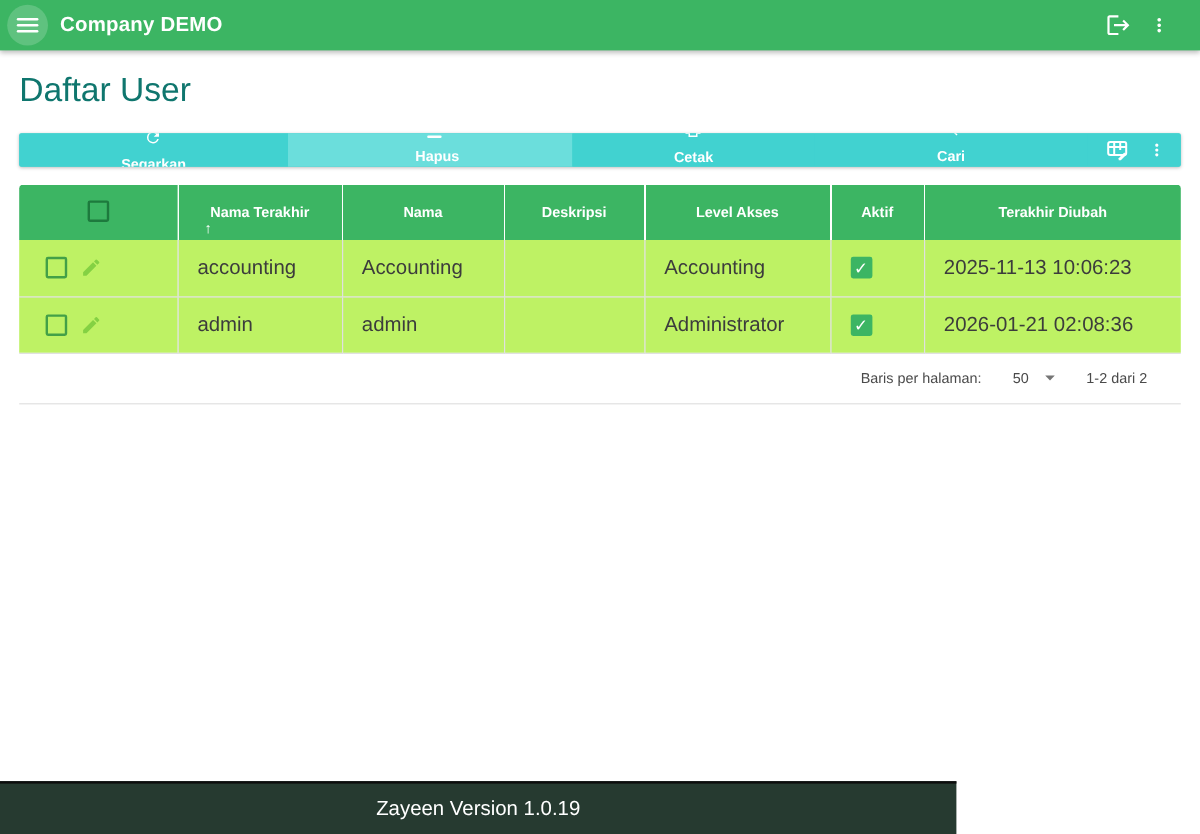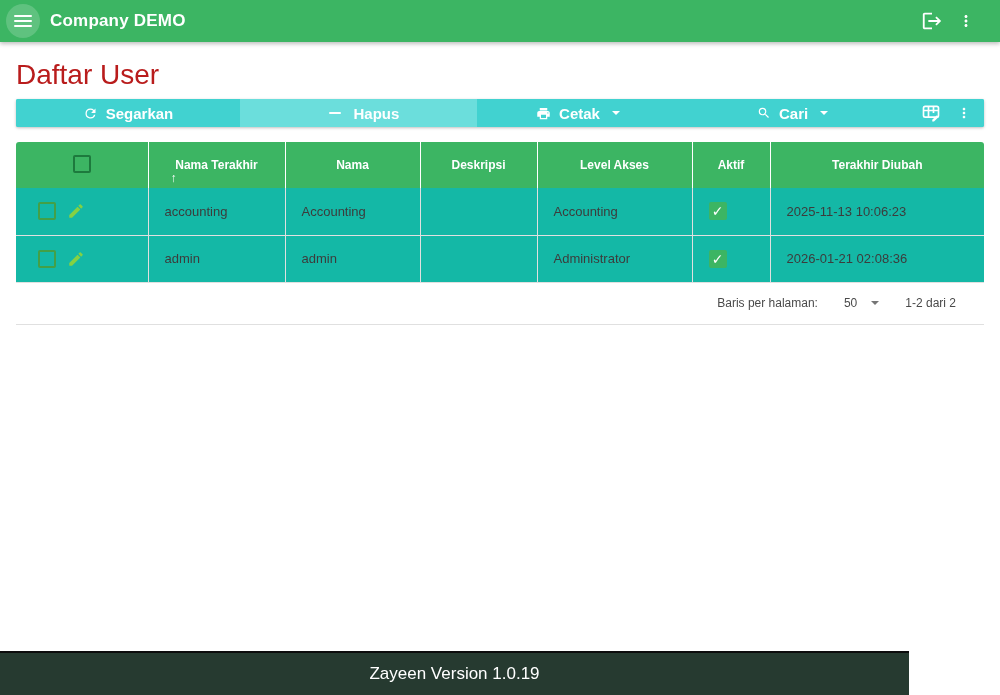--- a/index.html
+++ b/index.html
@@ -19,32 +19,32 @@
     display:flex; align-items:center; justify-content:center; cursor:pointer; margin-right:10px;
   }
   .hamburger-icon { width:18px; display:block; }
   .hamburger-icon span { display:block; height:2px; background:#fff; margin:3px 0; border-radius:1px; }
   .appbar-title { color:#fff; font-size:17px; font-weight:700; letter-spacing:0.2px; }
   .appbar-spacer { flex:1; }
   .appbar-icon-btn { width:34px; height:34px; display:flex; align-items:center; justify-content:center; cursor:pointer; }
 
   
   .page-heading {
-    margin:17px 16px 8px 16px; font-size:28px; line-height:32px;
-    color:#b91c1c; font-weight:400;
+    margin:17px 16px 20px 16px; font-size:28px; line-height:32px;
+    color:#0f766e; font-weight:400;
   }
 
   
   .toolbar {
     margin:0 16px; height:28px; display:flex; align-items:stretch;
     background:#41d2d0; box-shadow:0 1px 3px rgba(0,0,0,0.25); border-radius:2px; overflow:hidden;
   }
   .tb-seg {
     display:flex; align-items:center; justify-content:center; gap:8px;
-    color:#fff; font-size:15px; font-weight:700; cursor:pointer; white-space:nowrap;
+    color:#fff; font-size:12px; font-weight:700; cursor:pointer; white-space:nowrap;flex-direction:column;
   }
   .tb-refresh { flex:227; background:#41d2d0; }
   .tb-delete  { flex:228; background:#6bdedc;padding-left:12px; }
   .tb-search  { flex:230; background:#41d2d0; }
   .tb-print   { flex:205; background:#41d2d0; }
   .tb-icons   { width:78px; display:flex; align-items:center; justify-content:flex-end; gap:10px; padding-right:10px; background:#41d2d0; }
   .caret-down {
     width:0; height:0; border-left:4px solid transparent; border-right:4px solid transparent;
     border-top:4px solid #fff; display:inline-block; margin-left:4px;
   }
@@ -57,21 +57,21 @@
   .user-table col.c7{width:214px}
   .user-table thead th {
     background:#3cb563; color:#fff; font-size:12px; font-weight:700; height:46px;
     border-right:1px solid #fff; position:relative; text-align:center; cursor:pointer;
   }
   .user-table thead th:last-child { border-right:none; border-top-right-radius:3px; }
   .user-table thead th:first-child { border-top-left-radius:3px; }
   .sort-arrow { position:absolute; left:22px; bottom:3px; font-size:12px; font-weight:400; }
   .user-table tbody td {
     height:47px; border-bottom:1px solid #e0e0e0; border-right:1px solid #e0e0e0;
-    font-size:13px; color:#3c3c3c; padding-left:16px; background:#14b8a6;
+    font-size:17px; color:#3c3c3c; padding-left:16px; background:#bef264;
   }
   .user-table tbody td:last-child { border-right:none; }
   .cell-actions { display:flex; align-items:center; gap:10px; padding-left:6px; }
 
   .checkbox {
     width:18px; height:18px; border:2px solid #43a047; border-radius:2px; background:transparent;
     display:inline-flex; align-items:center; justify-content:center; cursor:pointer; flex:0 0 auto;
   }
   .checkbox.header-cb { border-color:#1d7a3d; }
   .checkbox.checked { background:#3cb563; border-color:#3cb563; }
@@ -87,21 +87,21 @@
   }
   .rpp-group { display:flex; align-items:center; gap:14px; cursor:pointer; }
   .rpp-value { font-size:12px; color:#4a4a4a; }
   .caret-gray {
     width:0; height:0; border-left:4px solid transparent; border-right:4px solid transparent;
     border-top:4px solid #757575; display:inline-block;
   }
 
   
   .footer {
-    position:absolute; left:0; bottom:0; width:909px; height:44px;
+    position:absolute; left:0; bottom:0; width:797px; height:44px;
     background:#263a30; border-top:2px solid #0d0d0d;
     display:flex; align-items:center; justify-content:center;
     color:#fff; font-size:17px;
   }
 
   svg { display:block; }
 </style>
 </head>
 <body>
 

